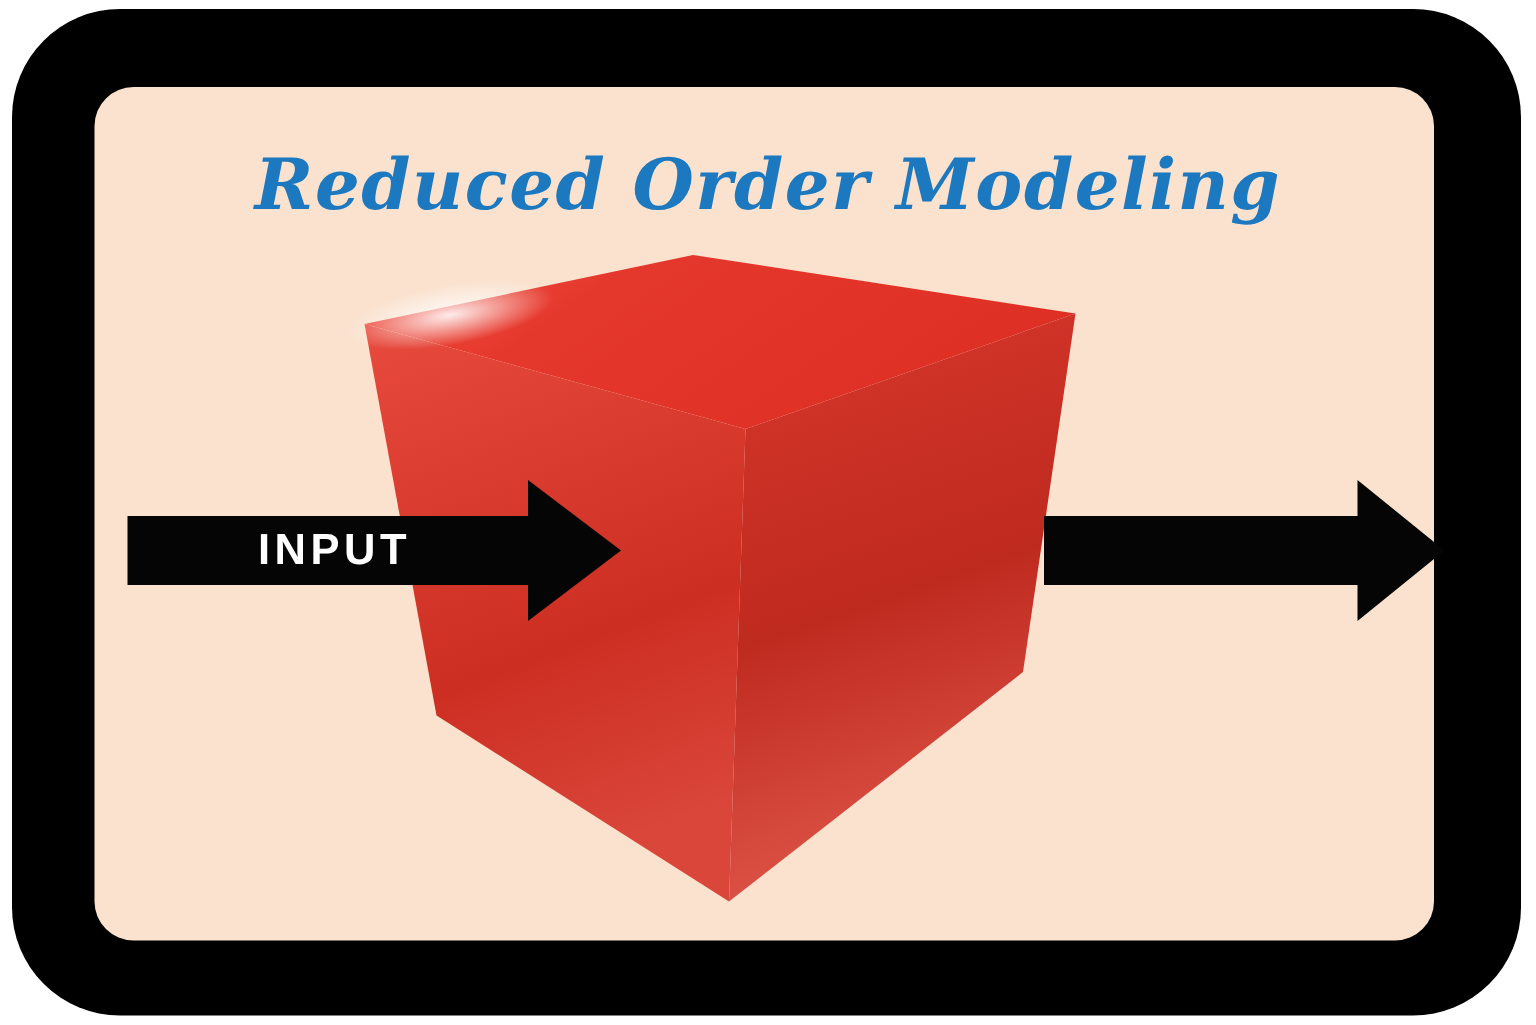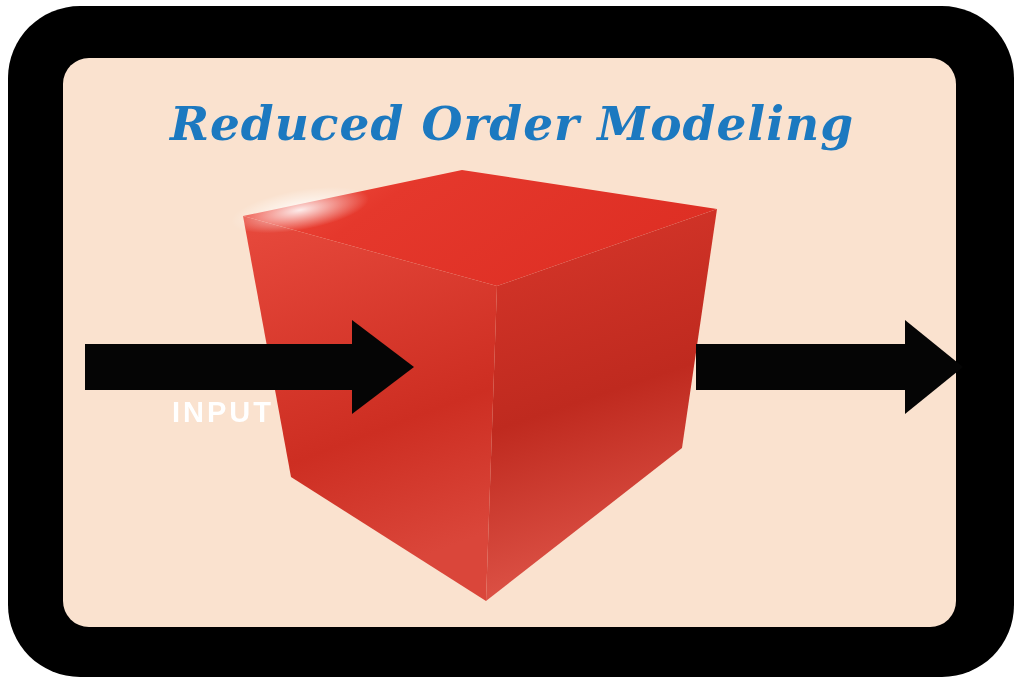--- a/index.html
+++ b/index.html
@@ -60,21 +60,21 @@
     position: absolute;
     z-index: 4;
     color: #ffffff;
     font-family: "Liberation Sans", sans-serif;
     font-weight: bold;
     font-size: 29px;
     line-height: 32px;
     letter-spacing: 3px;
     white-space: nowrap;
   }
-  .arrow-label.input  { left: 172px; top: 351px; margin-top: 45px; }
+  .arrow-label.input  { left: 172px; top: 351px; }
   .arrow-label.output { left: 710px; top: 351px; }
 </style>
 </head>
 <body>
 
 <div class="page">
   <div class="frame">
     <div class="panel"></div>
   </div>
 

